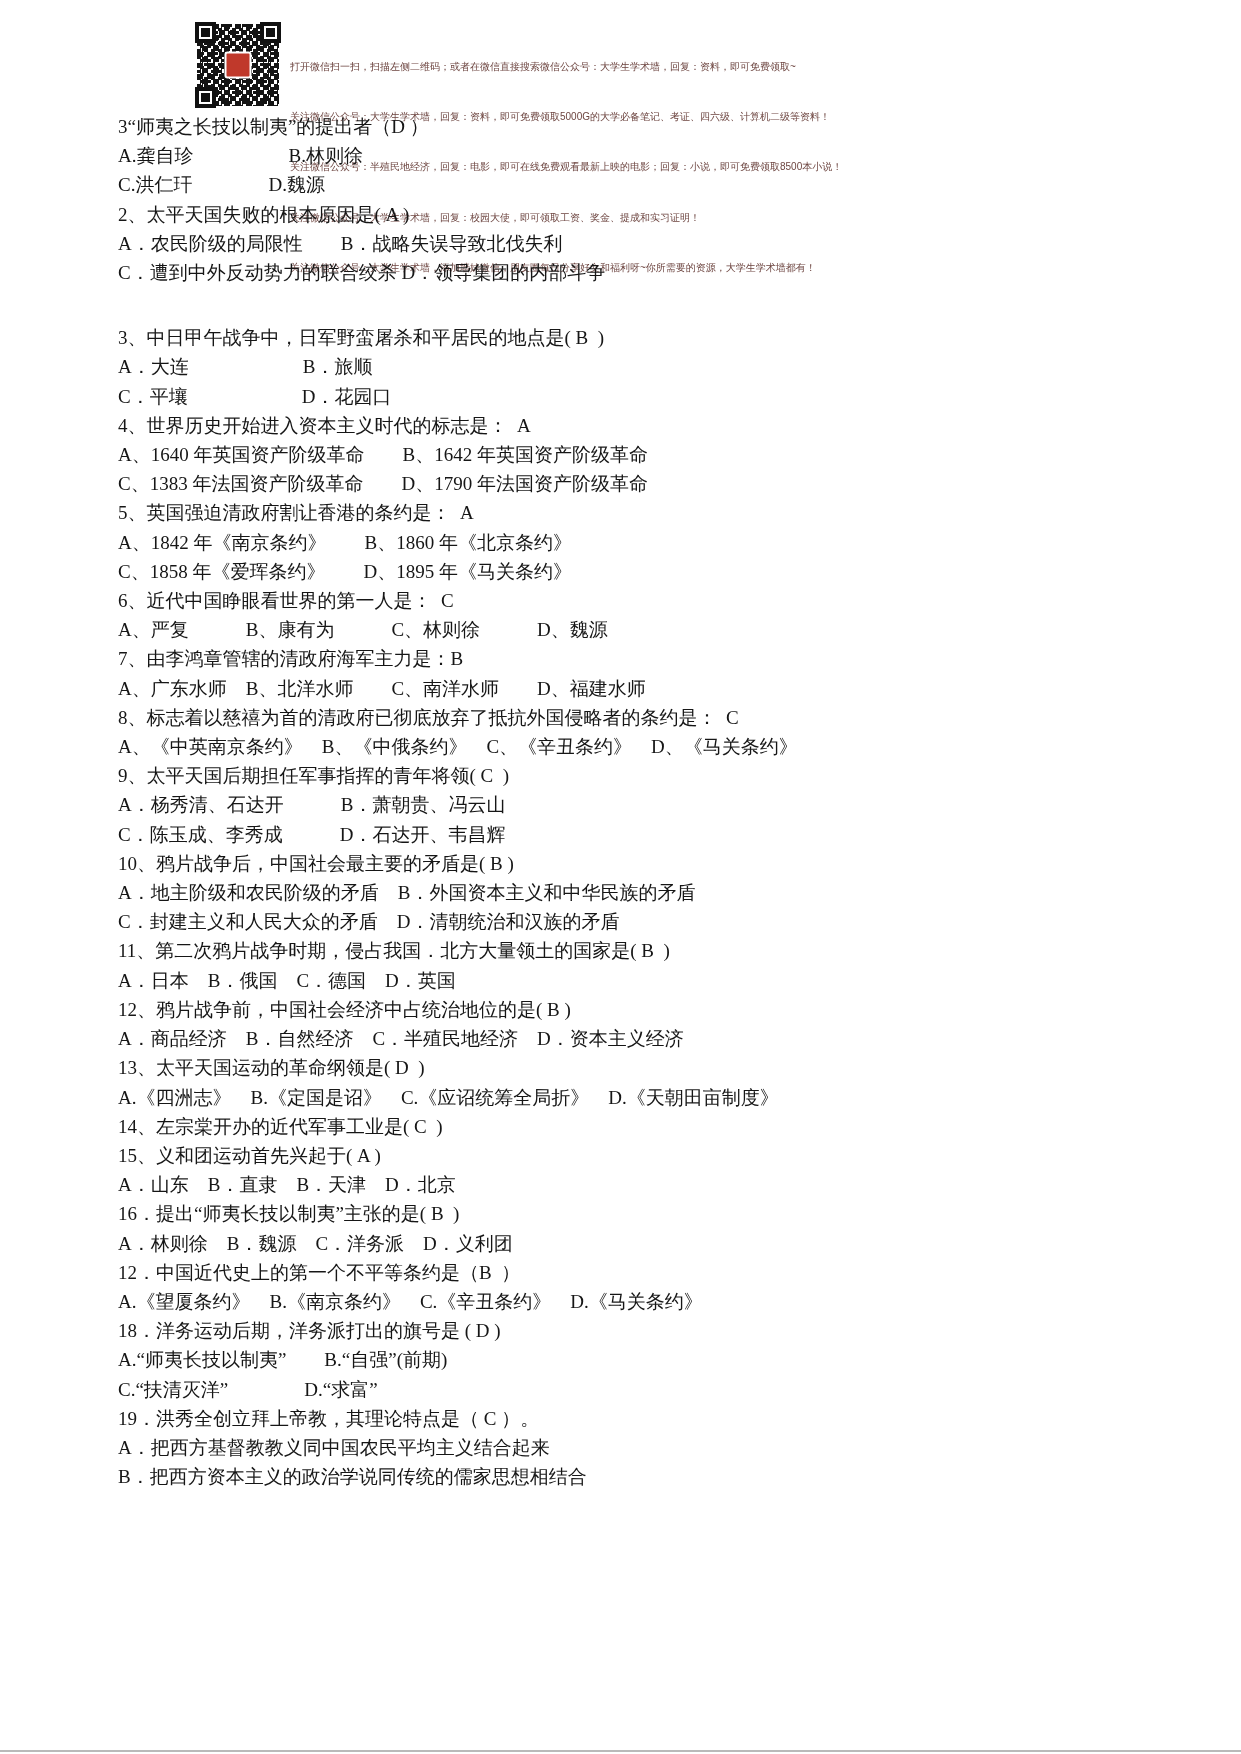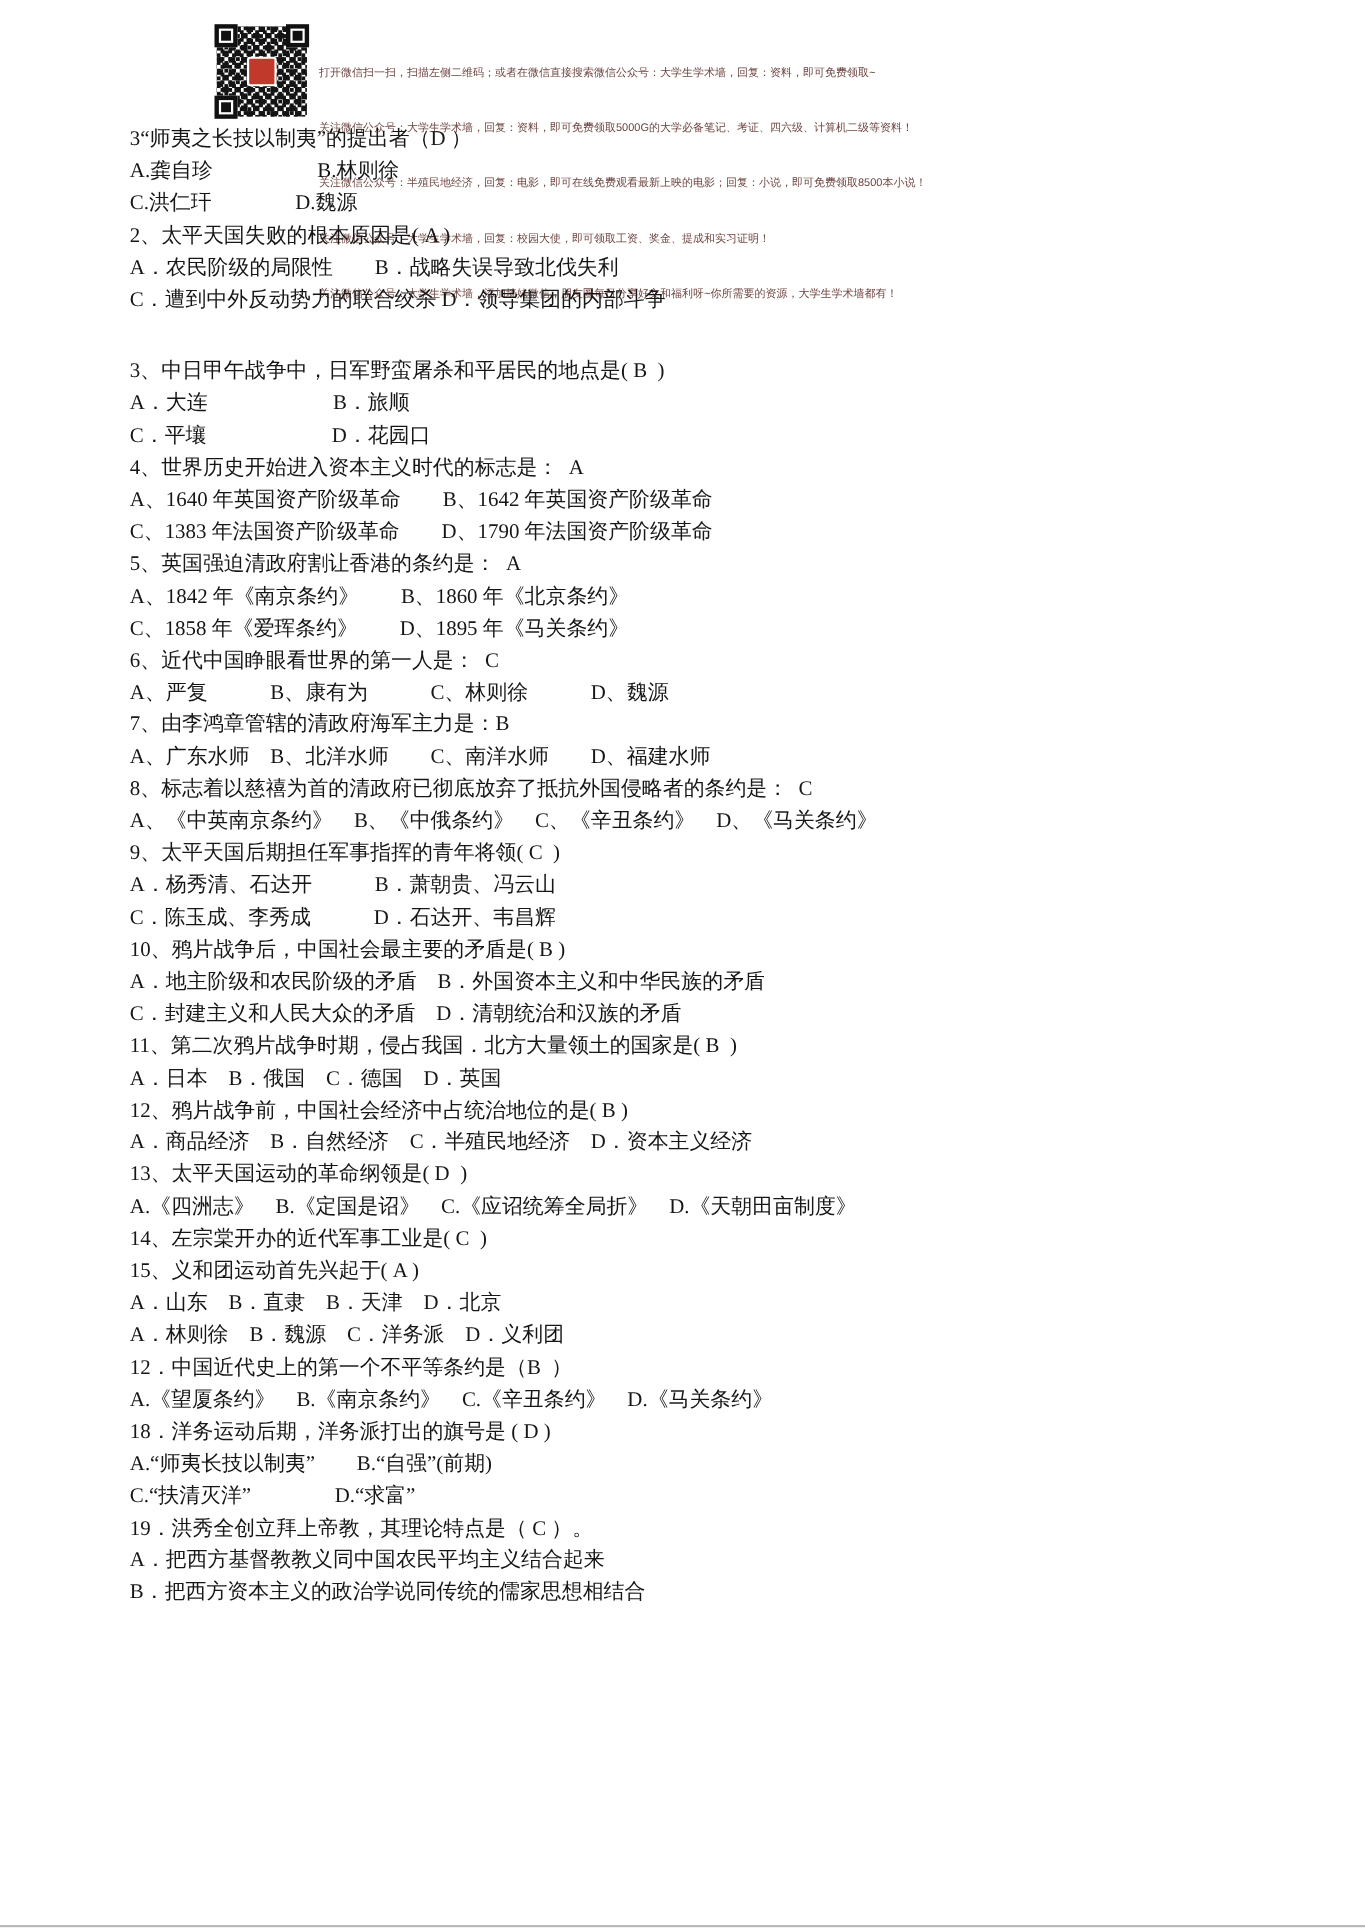--- a/index.html
+++ b/index.html
@@ -145,20 +145,21 @@
     <div class="q">
       <div class="line">14、左宗棠开办的近代军事工业是( C  )</div>
     </div>
 
     <div class="q">
       <div class="line">15、义和团运动首先兴起于( A )</div>
       <div class="line">A．山东　B．直隶　B．天津　D．北京</div>
     </div>
 
     <div class="q">
+      <div class="line">16．提出“师夷长技以制夷”主张的是( B  )</div>
       <div class="line">A．林则徐　B．魏源　C．洋务派　D．义利团</div>
     </div>
 
     <div class="q">
       <div class="line">12．中国近代史上的第一个不平等条约是（B  ）</div>
       <div class="line">A.《望厦条约》　B.《南京条约》　C.《辛丑条约》　D.《马关条约》</div>
     </div>
 
     <div class="q">
       <div class="line">18．洋务运动后期，洋务派打出的旗号是 ( D )</div>

